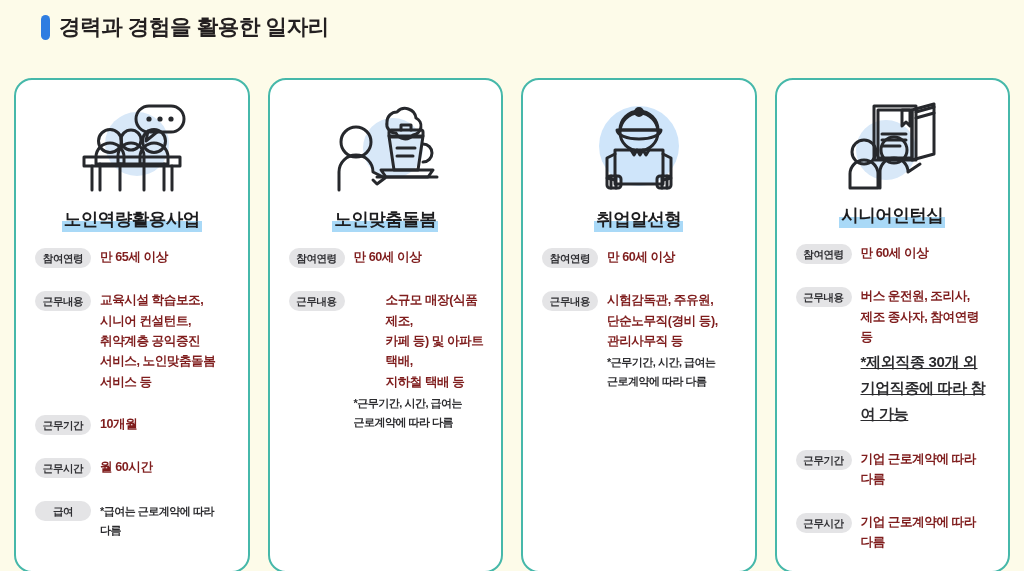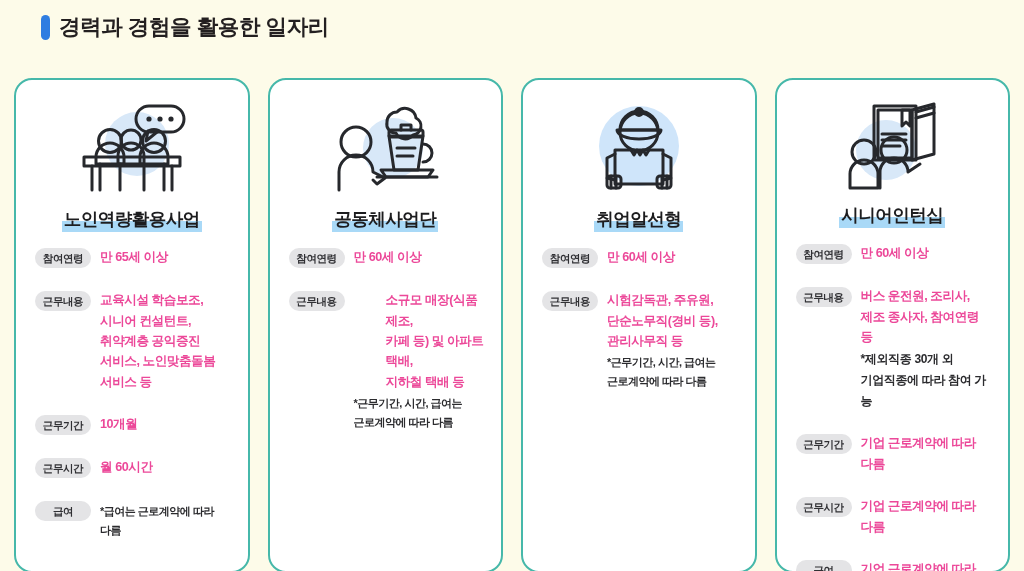--- a/index.html
+++ b/index.html
@@ -139,35 +139,36 @@
     line-height: 1.15;
     margin-top: 1px;
   }
   .row-body {
     flex: 1 1 auto;
     min-width: 0;
   }
   .row-value {
     font-size: 12.6px;
     font-weight: bold;
-    color: #ec4899;
+    color: #7f1d1d;
     letter-spacing: -0.45px;
     line-height: 1.62;
   }
   .row-note {
     font-size: 11px;
     font-weight: bold;
     color: #2b2b2e;
     letter-spacing: -0.5px;
     line-height: 1.72;
     margin-top: 2px;
   }
   .row-note.small {
-    font-size: 12px;
+    font-size: 15px;
     letter-spacing: -0.35px;
+    text-decoration: underline;
   }
 </style>
 </head>
 <body>
 
 <div class="page">
 
   <div class="header">
     <div class="header-accent"></div>
     <div class="header-title">경력과 경험을 활용한 일자리</div>
@@ -255,21 +256,21 @@
       <path d="M70 48 h18 M70 56 h16" style="fill:none;stroke:#26282c;stroke-width:3;stroke-linejoin:round;stroke-linecap:round"></path>
 
       <path d="M54 70 h52 l-5 7 h-42 z" fill="#8cc4ea" style="fill:none;stroke:#26282c;stroke-width:3;stroke-linejoin:round;stroke-linecap:round"></path>
       <path d="M50 77 h60" style="fill:none;stroke:#26282c;stroke-width:3;stroke-linejoin:round;stroke-linecap:round"></path>
 
       <circle cx="29" cy="42" r="15" fill="#fff" style="fill:none;stroke:#26282c;stroke-width:3;stroke-linejoin:round;stroke-linecap:round"></circle>
       <path d="M12 90 v-18 a17 17 0 0 1 34 0 l12 6 l-8 6 l-4 -4" fill="#fff" style="fill:none;stroke:#26282c;stroke-width:3;stroke-linejoin:round;stroke-linecap:round"></path>
     </svg>
         </div>
         <div class="card-title-wrap">
-          <div class="card-title"><span class="hl"></span><span class="txt">공동체사업단</span></div>
+          <div class="card-title"><span class="hl"></span><span class="txt">노인맞춤돌봄</span></div>
         </div>
         <div class="rows">
           <div class="row">
             <div class="pill">참여연령</div>
             <div class="row-body">
               <div class="row-value" style="white-space: pre-line;">만 60세 이상</div>
             </div>
           </div>
           <div class="row">
             <div class="pill">근무내용</div>

